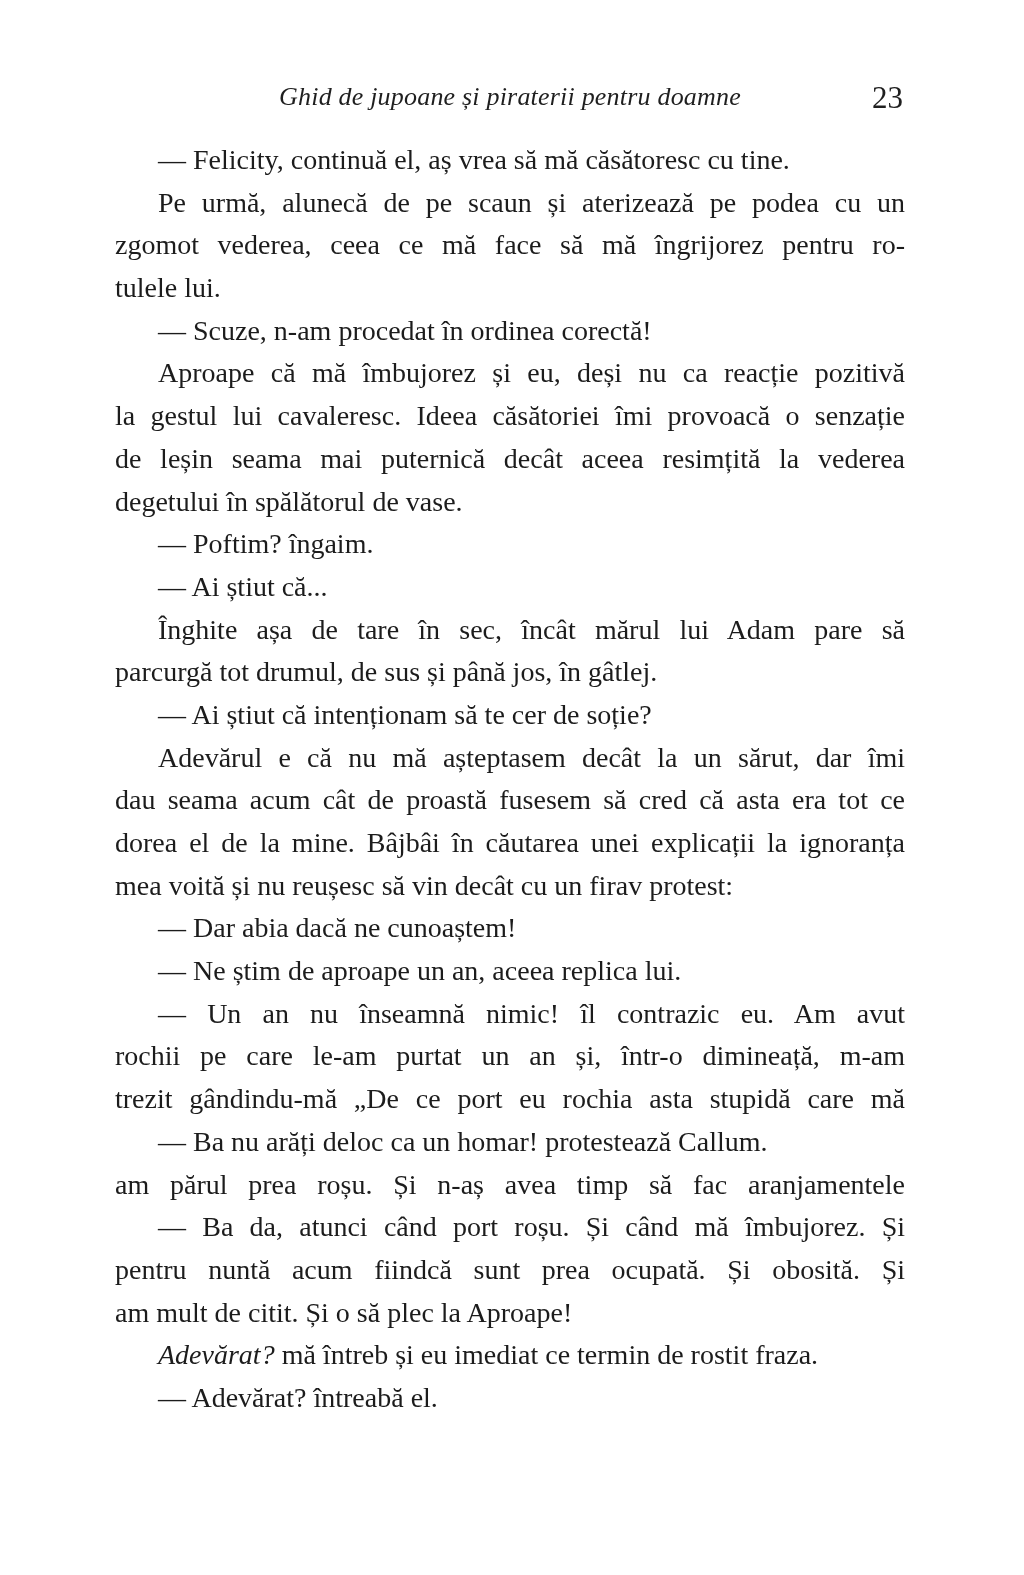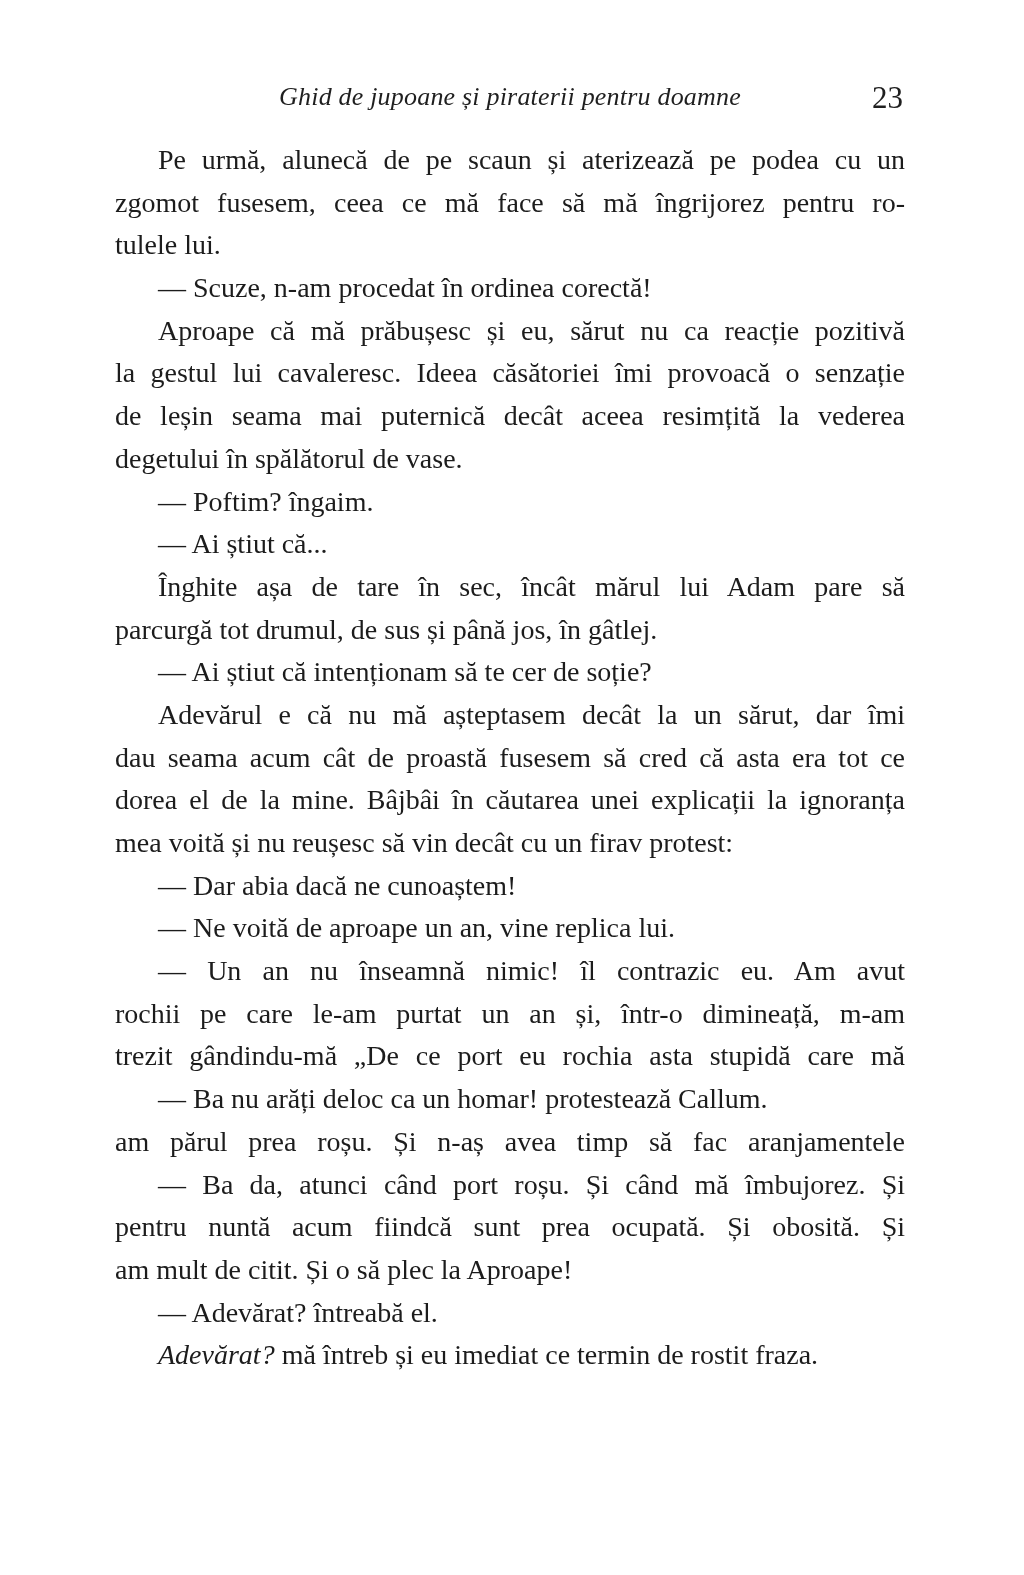--- a/index.html
+++ b/index.html
@@ -60,29 +60,32 @@
 </head>
 <body>
 
 <div class="page">
   <div class="page-header">
     <div class="running-title">Ghid de jupoane și piraterii pentru doamne</div>
     <div class="page-number">23</div>
   </div>
   <div class="text-block" id="text-block">
       <div class="para">
+        <div class="line first last" style="white-space: normal;"><span><span>— Felicity, continuă el, aș vrea să mă căsătoresc cu tine.</span></span></div>
+      </div>
+      <div class="para">
         <div class="line first" style="white-space: normal; text-align: justify; text-align-last: justify;"><span><span>Pe urmă, alunecă de pe scaun și aterizează pe podea cu un</span></span></div>
-        <div class="line" style="white-space: normal; text-align: justify; text-align-last: justify;"><span><span>zgomot fusesem, ceea ce mă face să mă îngrijorez pentru ro-</span></span></div>
+        <div class="line" style="white-space: normal; text-align: justify; text-align-last: justify;"><span><span>zgomot vederea, ceea ce mă face să mă îngrijorez pentru ro-</span></span></div>
         <div class="line last" style="white-space: normal;"><span><span>tulele lui.</span></span></div>
       </div>
       <div class="para">
         <div class="line first last" style="white-space: normal;"><span><span>— Scuze, n-am procedat în ordinea corectă!</span></span></div>
       </div>
       <div class="para">
-        <div class="line first" style="white-space: normal; text-align: justify; text-align-last: justify;"><span><span>Aproape că mă prăbușesc și eu, sărut nu ca reacție pozitivă</span></span></div>
+        <div class="line first" style="white-space: normal; text-align: justify; text-align-last: justify;"><span><span>Aproape că mă îmbujorez și eu, deși nu ca reacție pozitivă</span></span></div>
         <div class="line" style="white-space: normal; text-align: justify; text-align-last: justify;"><span><span>la gestul lui cavaleresc. Ideea căsătoriei îmi provoacă o senzație</span></span></div>
         <div class="line" style="white-space: normal; text-align: justify; text-align-last: justify;"><span><span>de leșin seama mai puternică decât aceea resimțită la vederea</span></span></div>
         <div class="line last" style="white-space: normal;"><span><span>degetului în spălătorul de vase.</span></span></div>
       </div>
       <div class="para">
         <div class="line first last" style="white-space: normal;"><span><span>— Poftim? îngaim.</span></span></div>
       </div>
       <div class="para">
         <div class="line first last" style="white-space: normal;"><span><span>— Ai știut că...</span></span></div>
       </div>
@@ -96,36 +99,36 @@
       <div class="para">
         <div class="line first" style="white-space: normal; text-align: justify; text-align-last: justify;"><span><span>Adevărul e că nu mă așteptasem decât la un sărut, dar îmi</span></span></div>
         <div class="line" style="white-space: normal; text-align: justify; text-align-last: justify;"><span><span>dau seama acum cât de proastă fusesem să cred că asta era tot ce</span></span></div>
         <div class="line" style="white-space: normal; text-align: justify; text-align-last: justify;"><span><span>dorea el de la mine. Bâjbâi în căutarea unei explicații la ignoranța</span></span></div>
         <div class="line last" style="white-space: normal;"><span><span>mea voită și nu reușesc să vin decât cu un firav protest:</span></span></div>
       </div>
       <div class="para">
         <div class="line first last" style="white-space: normal;"><span><span>— Dar abia dacă ne cunoaștem!</span></span></div>
       </div>
       <div class="para">
-        <div class="line first last" style="white-space: normal;"><span><span>— Ne voită de aproape un an, vine replica lui.</span></span></div>
+        <div class="line first last" style="white-space: normal;"><span><span>— Ne știm de aproape un an, aceea replica lui.</span></span></div>
       </div>
       <div class="para">
         <div class="line first" style="white-space: normal; text-align: justify; text-align-last: justify;"><span><span>— Un an nu înseamnă nimic! îl contrazic eu. Am avut</span></span></div>
         <div class="line" style="white-space: normal; text-align: justify; text-align-last: justify;"><span><span>rochii pe care le-am purtat un an și, într-o dimineață, m-am</span></span></div>
         <div class="line" style="white-space: normal; text-align: justify; text-align-last: justify;"><span><span>trezit gândindu-mă „De ce port eu rochia asta stupidă care mă</span></span></div>
       </div>
       <div class="para">
         <div class="line first last" style="white-space: normal;"><span><span>— Ba nu arăți deloc ca un homar! protestează Callum.</span></span></div>
       </div>
       <div class="para">
         <div class="line" style="white-space: normal; text-align: justify; text-align-last: justify;"><span><span>am părul prea roșu. Și n-aș avea timp să fac aranjamentele</span></span></div>
         <div class="line first" style="white-space: normal; text-align: justify; text-align-last: justify;"><span><span>— Ba da, atunci când port roșu. Și când mă îmbujorez. Și</span></span></div>
         <div class="line" style="white-space: normal; text-align: justify; text-align-last: justify;"><span><span>pentru nuntă acum fiindcă sunt prea ocupată. Și obosită. Și</span></span></div>
         <div class="line last" style="white-space: normal;"><span><span>am mult de citit. Și o să plec la Aproape!</span></span></div>
       </div>
       <div class="para">
-        <div class="line first last" style="white-space: normal;"><span><span>— Adevărat? întreabă el.</span></span></div>
+        <div class="line first last" style="white-space: normal;"><span><span class="it">Adevărat?</span><span> mă întreb și eu imediat ce termin de rostit fraza.</span></span></div>
       </div>
       <div class="para">
-        <div class="line first last" style="white-space: normal;"><span><span class="it">Adevărat?</span><span> mă întreb și eu imediat ce termin de rostit fraza.</span></span></div>
+        <div class="line first last" style="white-space: normal;"><span><span>— Adevărat? întreabă el.</span></span></div>
       </div>
     </div>
 </div>
 
 </body></html>

